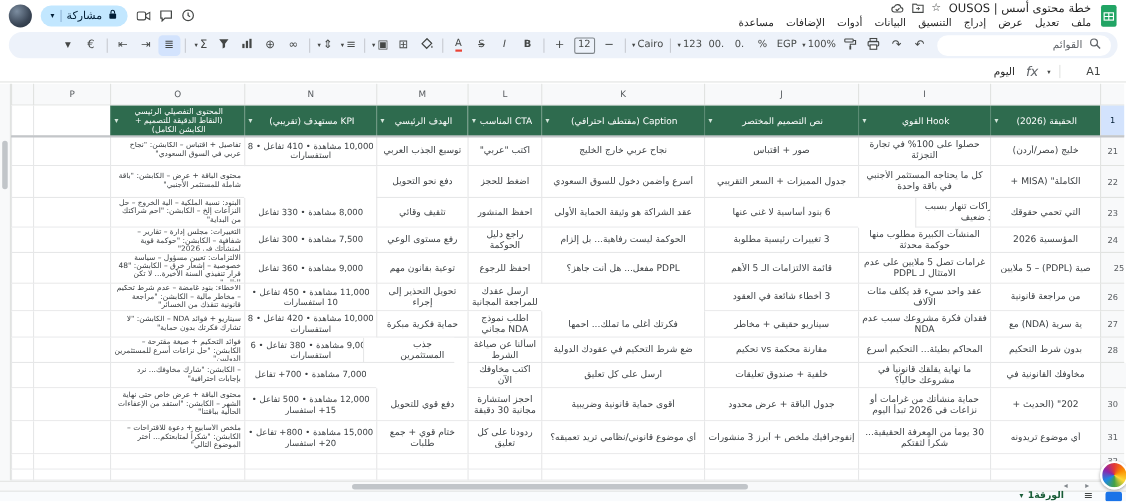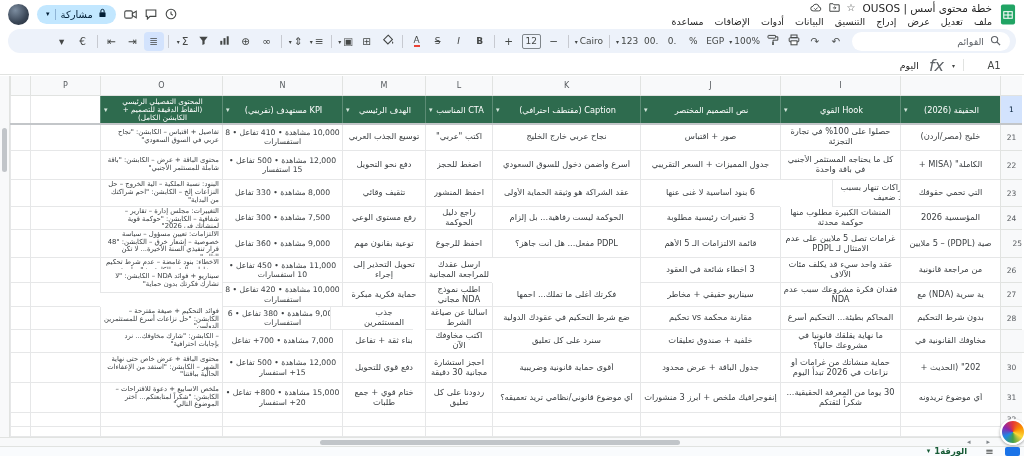--- a/index.html
+++ b/index.html
@@ -37,21 +37,21 @@
   .t-txt{font-size:9px;white-space:nowrap;}
   .search-pill{height:19px;background:#fff;border-radius:10px;display:flex;align-items:center;
                gap:6px;padding:0 9px;width:140px;color:#5f6368;font-size:9.5px;margin-left:5px;flex:0 0 auto;}
   
   .fbar{position:absolute;top:56px;left:0;width:1024px;height:19px;background:#fff;
         border-bottom:1px solid #e1e3e1;direction:rtl;display:flex;align-items:center;
         font-size:10px;color:#444746;box-sizing:border-box;}
   .namebox{width:60px;display:flex;align-items:center;justify-content:center;height:100%;}
   .fbar-sep{width:1px;height:12px;background:#e1e3e1;}
   .nb-dd{font-size:6px;color:#444746;margin:0 8px;}
-  .fx{font-style:italic;color:#5f6368;font-size:16px;margin-left:10px;}
+  .fx{font-style:italic;color:#5f6368;font-size:12px;margin-left:10px;}
   .fval{font-size:9.5px;color:#1f1f1f;}
   
   #grid{position:absolute;top:76px;left:0;width:1024px;height:361px;background:#fff;overflow:hidden;}
   .chdr{position:absolute;top:0;height:20px;background:#f8f9fa;box-sizing:border-box;
         border-left:1px solid #e1e3e1;border-bottom:1px solid #e1e3e1;display:flex;
         align-items:center;justify-content:center;font-size:8px;color:#575b5f;}
   .gcell{position:absolute;box-sizing:border-box;border-left:1px solid #e6e7e8;
          border-bottom:1px solid #e6e7e8;overflow:hidden;direction:rtl;display:flex;
          align-items:center;justify-content:center;text-align:center;font-size:8.3px;
          color:#3c4043;line-height:1.2;padding:0 2px;background:#fff;}
@@ -404,23 +404,20 @@
         <span>خليج (مصر/أردن)</span>
       </div>
       <div class="rownum" style="top: 48px; height: 27px;">
         <span>21</span>
       </div>
       <div class="gcell cq" style="left: 10px; width: 20px; top: 75px; height: 29px;"></div>
       <div class="gcell cp" style="left: 30px; width: 70px; top: 75px; height: 29px;"></div>
       <div class="gcell co co" style="left: 100px; width: 122px; top: 75px; height: 29px;">
         <span>محتوى الباقة + عرض – الكابشن: "باقة شاملة للمستثمر الأجنبي"</span>
       </div>
-      <div class="gcell cn cn" style="left: 222px; width: 120px; top: 75px; height: 29px;">
-        <span>12,000 مشاهدة • 500 تفاعل • 15 استفسار</span>
-      </div>
       <div class="gcell cm" style="left: 342px; width: 83px; top: 75px; height: 29px;">
         <span>دفع نحو التحويل</span>
       </div>
       <div class="gcell cl" style="left: 425px; width: 67px; top: 75px; height: 29px;">
         <span>اضغط للحجز</span>
       </div>
       <div class="gcell ck" style="left: 492px; width: 148px; top: 75px; height: 29px;">
         <span>أسرع وأضمن دخول للسوق السعودي</span>
       </div>
       <div class="gcell cj" style="left: 640px; width: 140px; top: 75px; height: 29px;">
@@ -543,21 +540,21 @@
         <span>عقد واحد سيء قد يكلف مئات الآلاف</span>
       </div>
       <div class="gcell ch" style="left: 900px; width: 100px; top: 182px; height: 25px;">
         <span>من مراجعة قانونية</span>
       </div>
       <div class="rownum" style="top: 182px; height: 25px;">
         <span>26</span>
       </div>
       <div class="gcell cq" style="left: 10px; width: 20px; top: 207px; height: 24px;"></div>
       <div class="gcell cp" style="left: 30px; width: 70px; top: 207px; height: 24px;"></div>
-      <div class="gcell co co" style="left: 100px; width: 122px; top: 193px; height: 24px;">
+      <div class="gcell co co" style="left: 100px; width: 122px; top: 207px; height: 24px;">
         <span>سيناريو + فوائد NDA – الكابشن: "لا تشارك فكرتك بدون حماية"</span>
       </div>
       <div class="gcell cn cn" style="left: 222px; width: 120px; top: 207px; height: 24px;">
         <span>10,000 مشاهدة • 420 تفاعل • 8 استفسارات</span>
       </div>
       <div class="gcell cm" style="left: 342px; width: 83px; top: 207px; height: 24px;">
         <span>حماية فكرية مبكرة</span>
       </div>
       <div class="gcell cl" style="left: 425px; width: 67px; top: 207px; height: 24px;">
         <span>اطلب نموذج NDA مجاني</span>
@@ -607,28 +604,25 @@
         <span>28</span>
       </div>
       <div class="gcell cq" style="left: 10px; width: 20px; top: 254px; height: 23px;"></div>
       <div class="gcell cp" style="left: 30px; width: 70px; top: 254px; height: 23px;"></div>
       <div class="gcell co co" style="left: 100px; width: 122px; top: 254px; height: 23px;">
         <span>– الكابشن: "شارك مخاوفك... نرد بإجابات احترافية"</span>
       </div>
       <div class="gcell cn cn" style="left: 222px; width: 120px; top: 254px; height: 23px;">
         <span>7,000 مشاهدة • 700+ تفاعل</span>
       </div>
-      <div class="gcell cm" style="left: 342px; width: 83px; top: 254px; height: 23px;">
-        <span>بناء ثقة + تفاعل</span>
-      </div>
       <div class="gcell cl" style="left: 425px; width: 67px; top: 254px; height: 23px;">
         <span>اكتب مخاوفك الآن</span>
       </div>
       <div class="gcell ck" style="left: 492px; width: 148px; top: 254px; height: 23px;">
-        <span>سنرد على كل تعليق</span>
+        <span>ارسل على كل تعليق</span>
       </div>
       <div class="gcell cj" style="left: 640px; width: 140px; top: 254px; height: 23px;">
         <span>خلفية + صندوق تعليقات</span>
       </div>
       <div class="gcell ci" style="left: 780px; width: 120px; top: 254px; height: 23px;">
         <span>ما نهاية يقلقك قانونياً في مشروعك حالياً؟</span>
       </div>
       <div class="gcell ch" style="left: 900px; width: 100px; top: 254px; height: 23px;">
         <span>مخاوفك القانونية في</span>
       </div>

